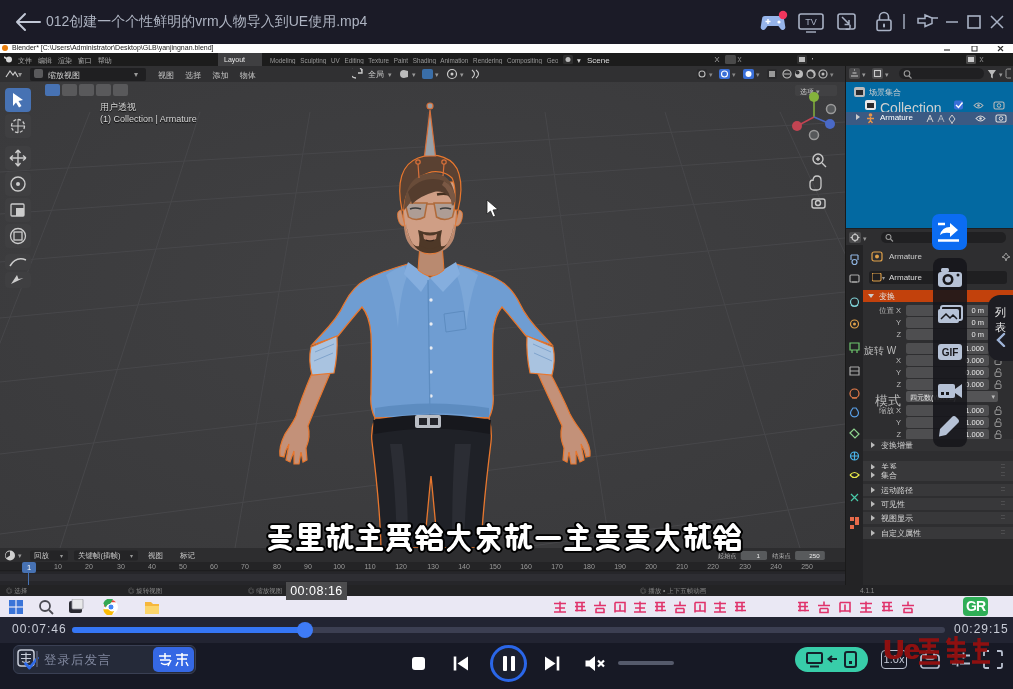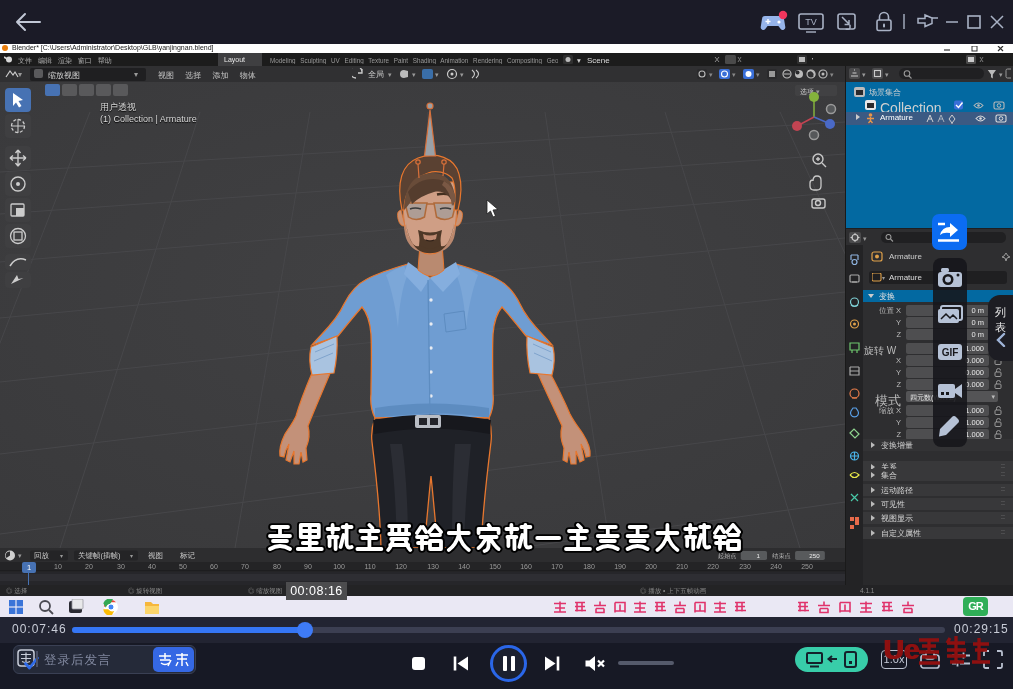--- a/index.html
+++ b/index.html
@@ -4,20 +4,21 @@
 html,body{width:1013px;height:689px;overflow:hidden;background:#10101a}
 body{font-family:"Liberation Sans",sans-serif;position:relative}
 .abs{position:absolute}
 </style></head>
 <body>
 
 <div class="abs" id="titlebar" style="left:0;top:0;width:1013px;height:44px;background:#1b1b27">
   <svg class="abs" style="left:14px;top:12px" width="28" height="20" viewBox="0 0 28 20">
     <path d="M11 2 L3 10 L11 18 M3 10 H26" stroke="#c2c8d6" stroke-width="2" fill="none" stroke-linecap="round" stroke-linejoin="round"></path>
   </svg>
+  <div class="abs" style="left:46px;top:13px;font-size:14px;color:#aeb4c2">012创建一个个性鲜明的vrm人物导入到UE使用.mp4</div>
   <svg class="abs" style="left:758px;top:8px" width="250" height="28" viewBox="0 0 250 28">
     <g stroke="#a9b2c5" stroke-width="1.6" fill="none">
 
       <path d="M7 8 h16 a3 3 0 0 1 3 3 l1.3 8 a2.6 2.6 0 0 1 -4.6 2 l-2.3-3 h-10.8 l-2.3 3 a2.6 2.6 0 0 1 -4.6 -2 l1.3-8 a3 3 0 0 1 3-3 z" fill="#96b4ea" stroke="none"></path>
       <path d="M10 11 v5 M7.5 13.5 h5" stroke="#fff" stroke-width="1.4"></path>
       <circle cx="21" cy="14" r="1.6" fill="#fff" stroke="none"></circle>
       <circle cx="25" cy="7" r="4.2" fill="#f0355c" stroke="none"></circle>
 
       <rect x="41" y="6" width="24" height="15" rx="2"></rect>
       <path d="M48 24 h10" stroke-width="1.4"></path>
@@ -392,21 +393,21 @@
           <path d="M162 3.5 h12 M168 1.5 v10 M163 8 h10 M162 12 h12"></path>
           <path d="M183 2.5 h10 M183 6.5 h10 M183 10.5 h11 M185 2.5 v9 M190 2.5 v9"></path>
           <path d="M246 2.5 h10 M246 6.5 h10 M246 10.5 h11 M248 2.5 v9 M253 2.5 v9"></path>
           <path d="M272 1.5 v4 M266 5.5 h12 M268 8.5 h8 M268 8.5 v4 h8 v-4"></path>
           <path d="M288 2.5 v10 M288 2.5 h10 v10 M288 11 h10 M293 4.5 v6"></path>
           <path d="M308 3.5 h12 M314 1.5 v10 M309 8 h10 M308 12 h12"></path>
           <path d="M330 2.5 h10 M330 6.5 h10 M330 10.5 h11 M332 2.5 v9 M337 2.5 v9"></path>
           <path d="M356 1.5 v4 M350 5.5 h12 M352 8.5 h8 M352 8.5 v4 h8 v-4"></path>
         </g>
     </svg>
-    <div class="abs" style="left:963px;top:1px;width:25px;height:19px;background:#2fae57;border-radius:4px;color:#fff;font-weight:bold;font-size:11px;text-align:center;line-height:19px;letter-spacing:-1px">GR</div>
+    <div class="abs" style="left:963px;top:1px;width:25px;height:19px;background:#2fae57;border-radius:4px;color:#fff;font-weight:bold;font-size:14px;text-align:center;line-height:19px;letter-spacing:-1px">GR</div>
   </div>
 
   <div class="abs" id="rightpanel" style="left:845px;top:22px;width:168px;height:519px;background:#2e2e30;border-left:1px solid #1a1a1a">
 
     <div class="abs" style="left:0;top:0;width:168px;height:16px;background:#2e2e30">
       <svg class="abs" style="left:3px;top:2px" width="162" height="12" viewBox="0 0 162 12">
         <rect x="0" y="0" width="11" height="11" rx="2" fill="#4a4a4c"></rect>
           <path d="M2 8 h7 M3.5 5 h4 M5 2 h1" stroke="#ccc" stroke-width="1.2"></path>
         <text x="13" y="9" font-size="7" fill="#999" font-family="Liberation Sans">▾</text>
         <rect x="23" y="0" width="11" height="11" rx="2" fill="#4a4a4c"></rect>
@@ -517,21 +518,21 @@
       <svg class="abs" style="left:138px;top:7px" width="10" height="10" viewBox="0 0 10 10">
           <path d="M5 1 l2 3 2 1 -3 1 -1 3 -1-3 -3-1 2-1 z" fill="none" stroke="#999" stroke-width="1"></path>
         </svg>
       <div class="abs" style="left:6px;top:26px;width:138px;height:13px;background:#1f1f21;border-radius:3px">
         <svg class="abs" style="left:3px;top:2px" width="14" height="9" viewBox="0 0 14 9">
             <rect x="0" y="0" width="9" height="8" rx="1.5" fill="none" stroke="#e0a14a" stroke-width="1.1"></rect>
             <text x="10" y="7" font-size="6" fill="#999">▾</text>
           </svg>
         <div class="abs" style="left:20px;top:2px;font-size:8px;color:#ddd">Armature</div>
       </div>
-      <div class="abs" style="left:0px;top:45px;width:151px;height:12px;background:#0369a1">
+      <div class="abs" style="left:0px;top:45px;width:151px;height:12px;background:#c2410c">
         <div class="abs" style="left:6px;top:3px;width:0;height:0;border-top:3px solid transparent;border-bottom:3px solid transparent;border-left:4px solid #ccc;transform:rotate(90deg)"></div>
         <div class="abs" style="left:16px;top:1px;font-size:8px;color:#e0e0e0">变换</div>
       </div>
       <div id="prows">
           <div class="abs" style="left:-4px;top:61px;width:42px;text-align:right;font-size:7.5px;color:#bbb">位置 X</div>
 <div class="abs" style="left:43px;top:60px;width:83px;height:11px;background:#4e4e50;border-radius:2px;color:#e8e8e8;font-size:7.5px;text-align:right;padding:1px 5px 0 0">0 m</div>
 <svg class="abs" style="left:131px;top:61px" width="9" height="9" viewBox="0 0 9 9">
             <rect x="1" y="4" width="6" height="4.5" rx="1" fill="none" stroke="#999" stroke-width="1"></rect>
             <path d="M2.5 4 v-1.5 a2 2 0 0 1 4 0" fill="none" stroke="#999" stroke-width="1"></path>
           </svg>

